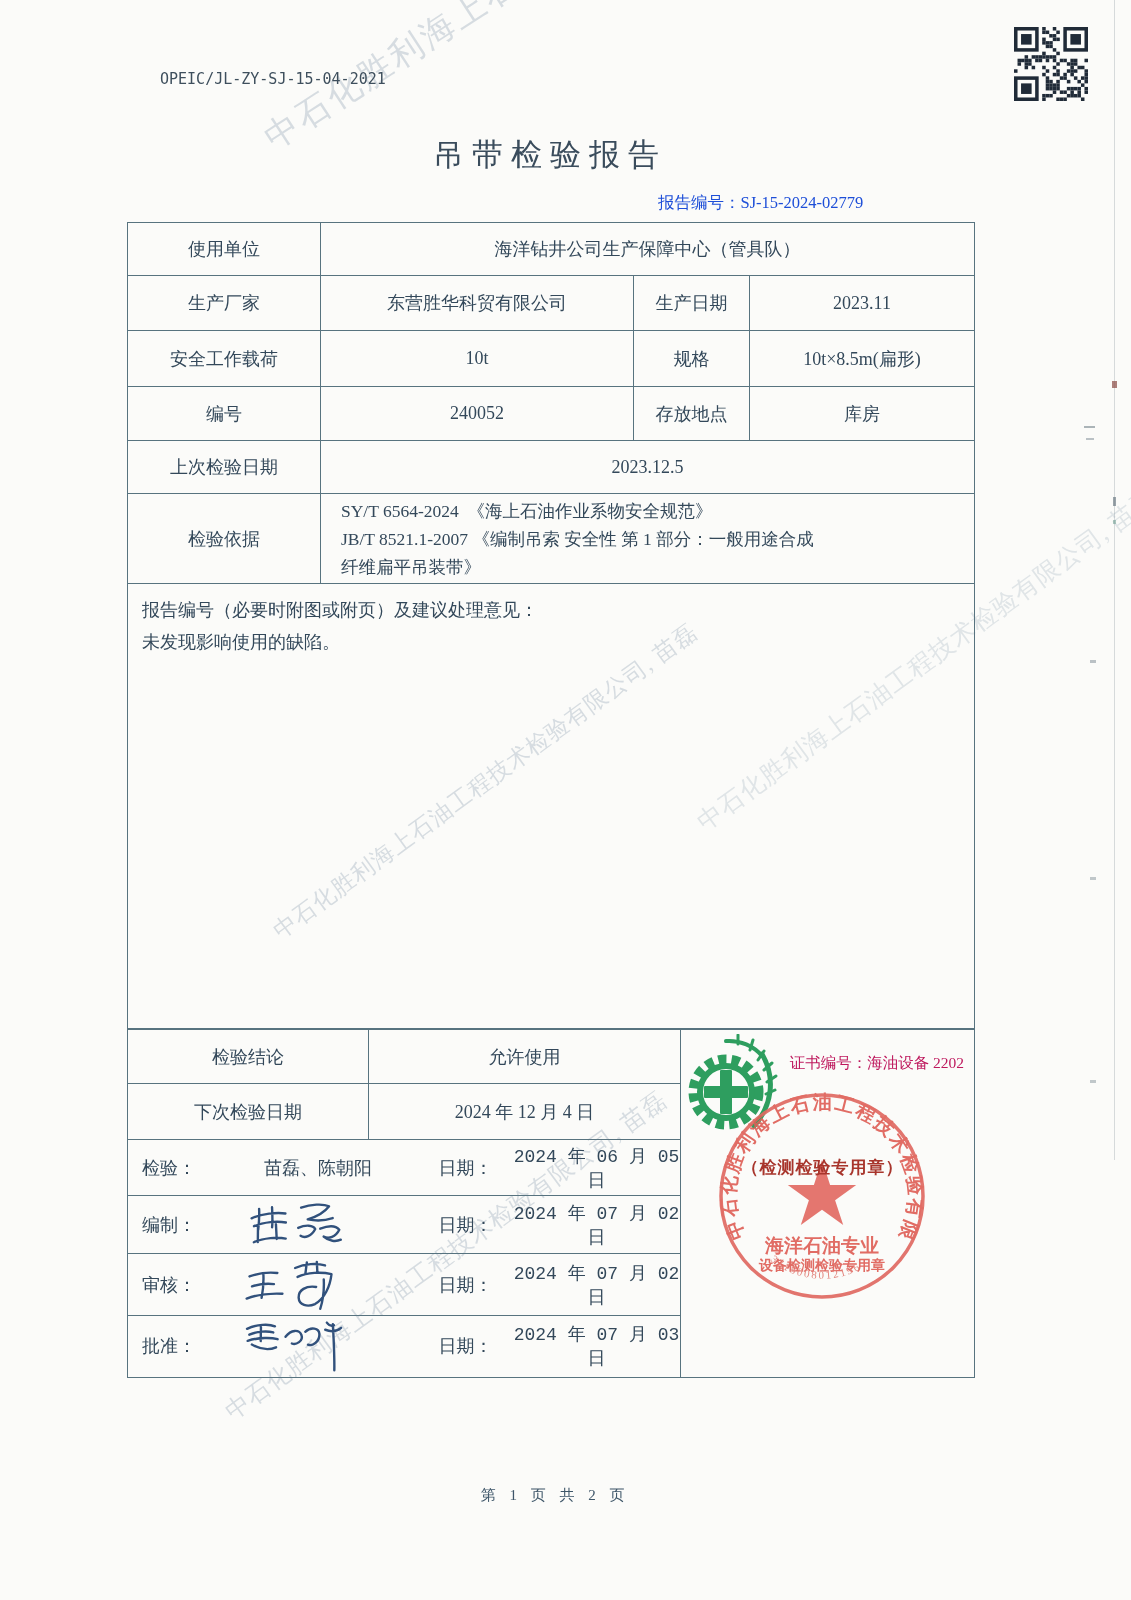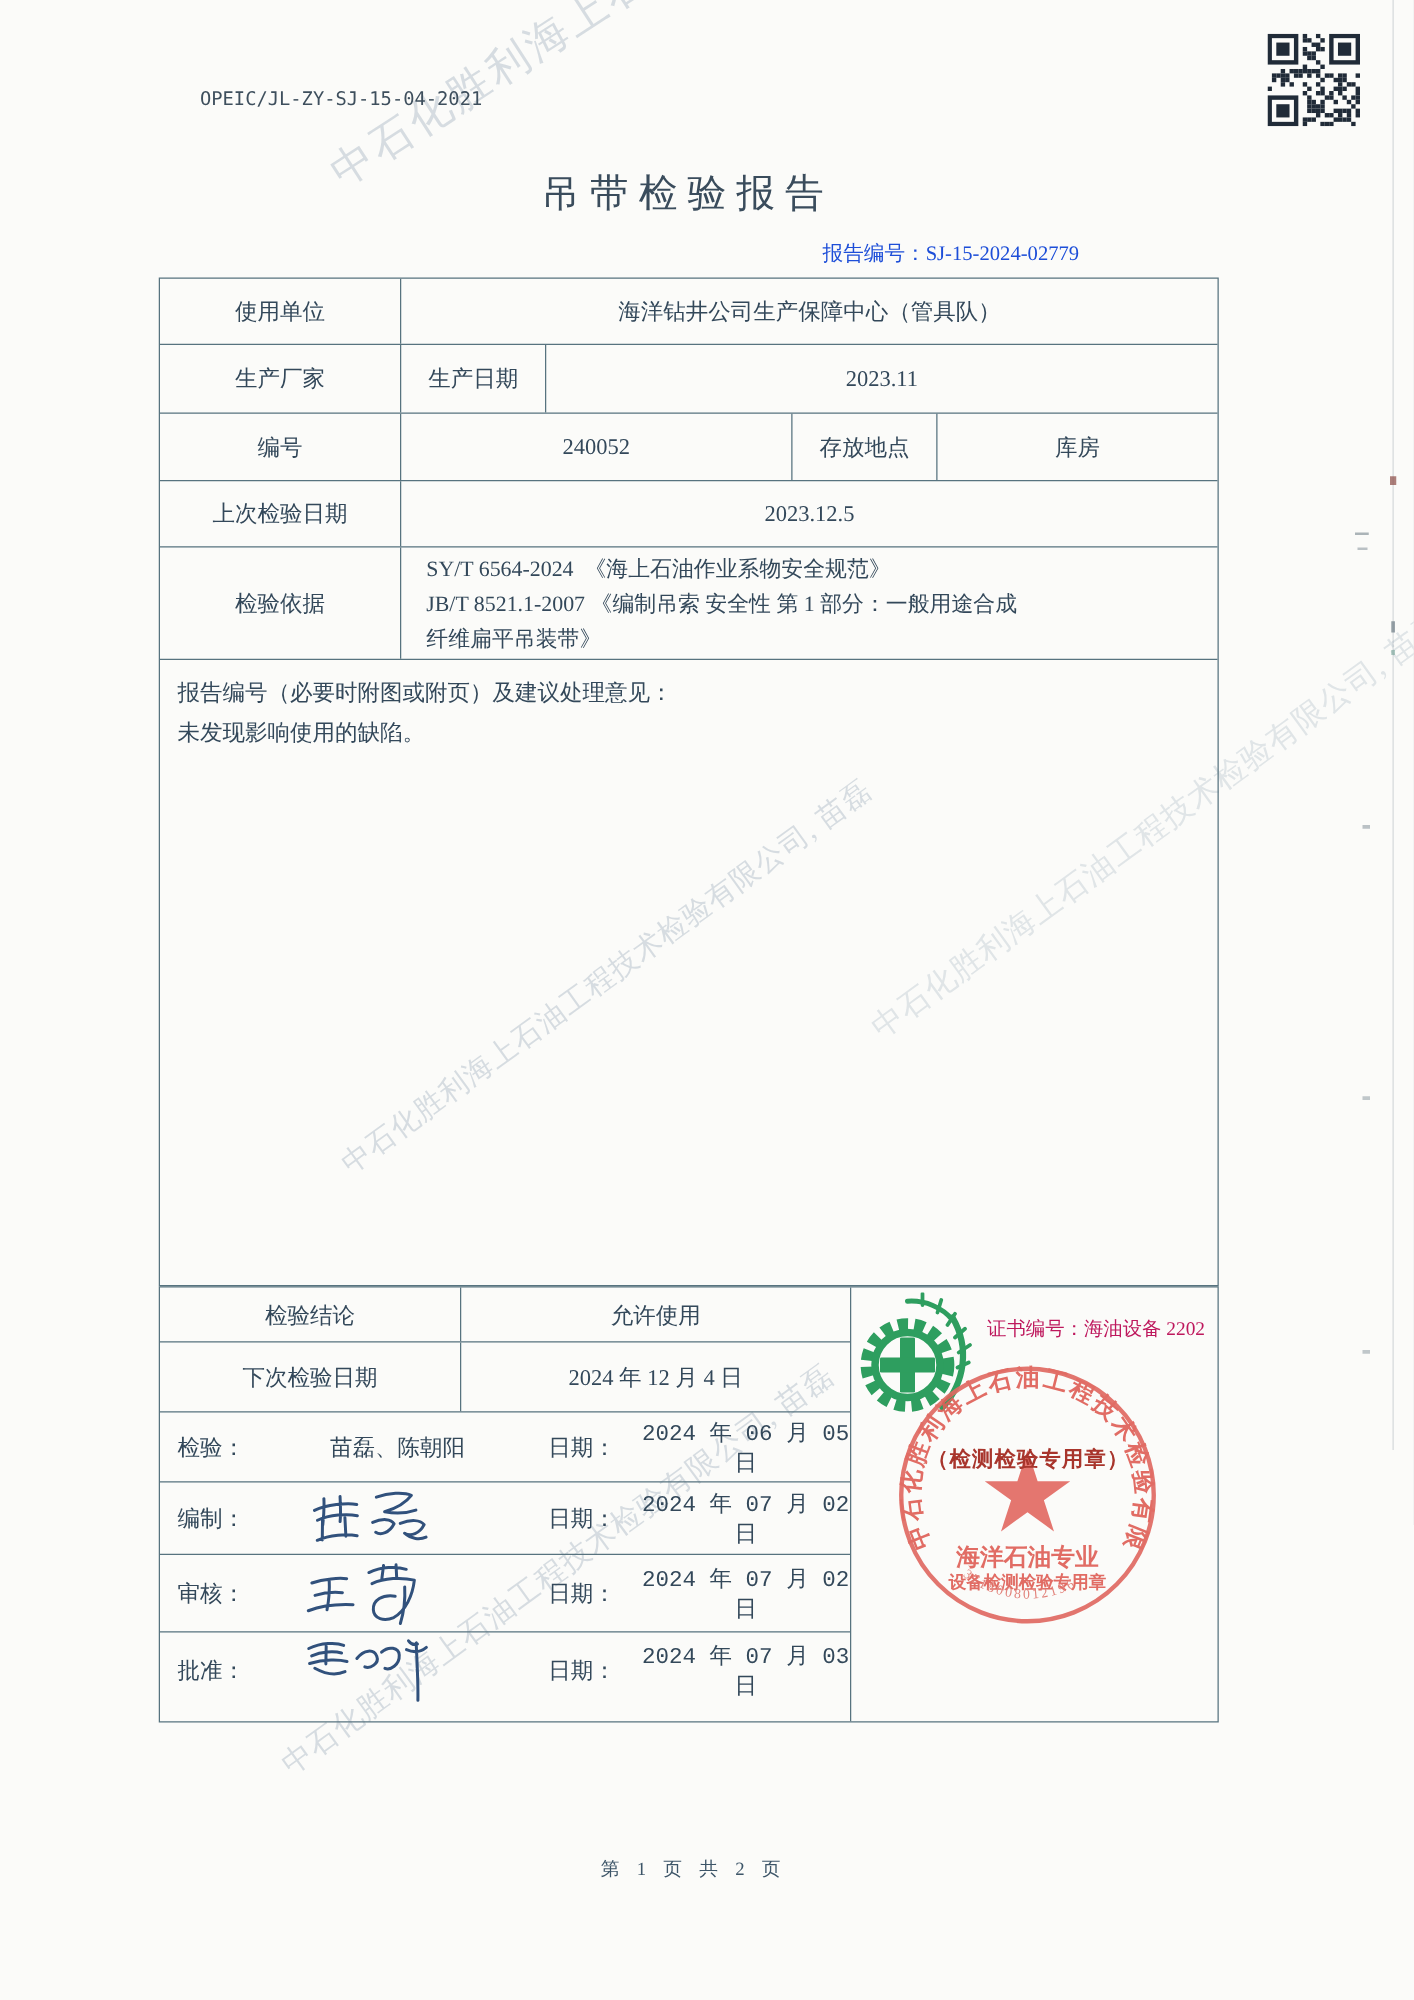--- a/index.html
+++ b/index.html
@@ -195,22 +195,29 @@
   <h1 class="title">吊带检验报告</h1>
   <div class="report-no"><span>报告编号：</span><span>SJ-15-2024-02779</span></div>
 
   <div class="tblwrap" style="left:127px;top:222px;width:848px;height:807px;">
     <div class="row" style="height:53px;">
       <div class="cell br w-lab">使用单位</div>
       <div class="cell w-rest">海洋钻井公司生产保障中心（管具队）</div>
     </div>
     <div class="row" style="height:55px;">
       <div class="cell br w-lab">生产厂家</div>
+      <div class="cell br w-v1">东营胜华科贸有限公司</div>
       <div class="cell br w-l2">生产日期</div>
       <div class="cell w-v2">2023.11</div>
+    </div>
+    <div class="row" style="height:56px;">
+      <div class="cell br w-lab">安全工作载荷</div>
+      <div class="cell br w-v1">10t</div>
+      <div class="cell br w-l2">规格</div>
+      <div class="cell w-v2">10t×8.5m(扁形)</div>
     </div>
     <div class="row" style="height:54px;">
       <div class="cell br w-lab">编号</div>
       <div class="cell br w-v1">240052</div>
       <div class="cell br w-l2">存放地点</div>
       <div class="cell w-v2">库房</div>
     </div>
     <div class="row" style="height:53px;">
       <div class="cell br w-lab">上次检验日期</div>
       <div class="cell w-rest">2023.12.5</div>
@@ -224,21 +231,21 @@
       </div>
     </div>
     <div class="defect-box">
       <div>报告编号（必要时附图或附页）及建议处理意见：</div>
       <div>未发现影响使用的缺陷。</div>
     </div>
   </div>
 
   <div class="tblwrap" style="left:127px;top:1029px;width:848px;height:349px;display:flex;">
     <div class="bt-left">
-      <div class="row" style="height:44px;">
+      <div class="row" style="height:54px;">
         <div class="cell br bt-lab">检验结论</div>
         <div class="cell w-rest">允许使用</div>
       </div>
       <div class="row" style="height:56px;">
         <div class="cell br bt-lab">下次检验日期</div>
         <div class="cell w-rest">2024 年 12 月 4 日</div>
       </div>
       <div class="sig-row" style="height:56px;">
         <span class="sig-label">检验：</span>
         <span class="sig-name">苗磊、陈朝阳</span>

